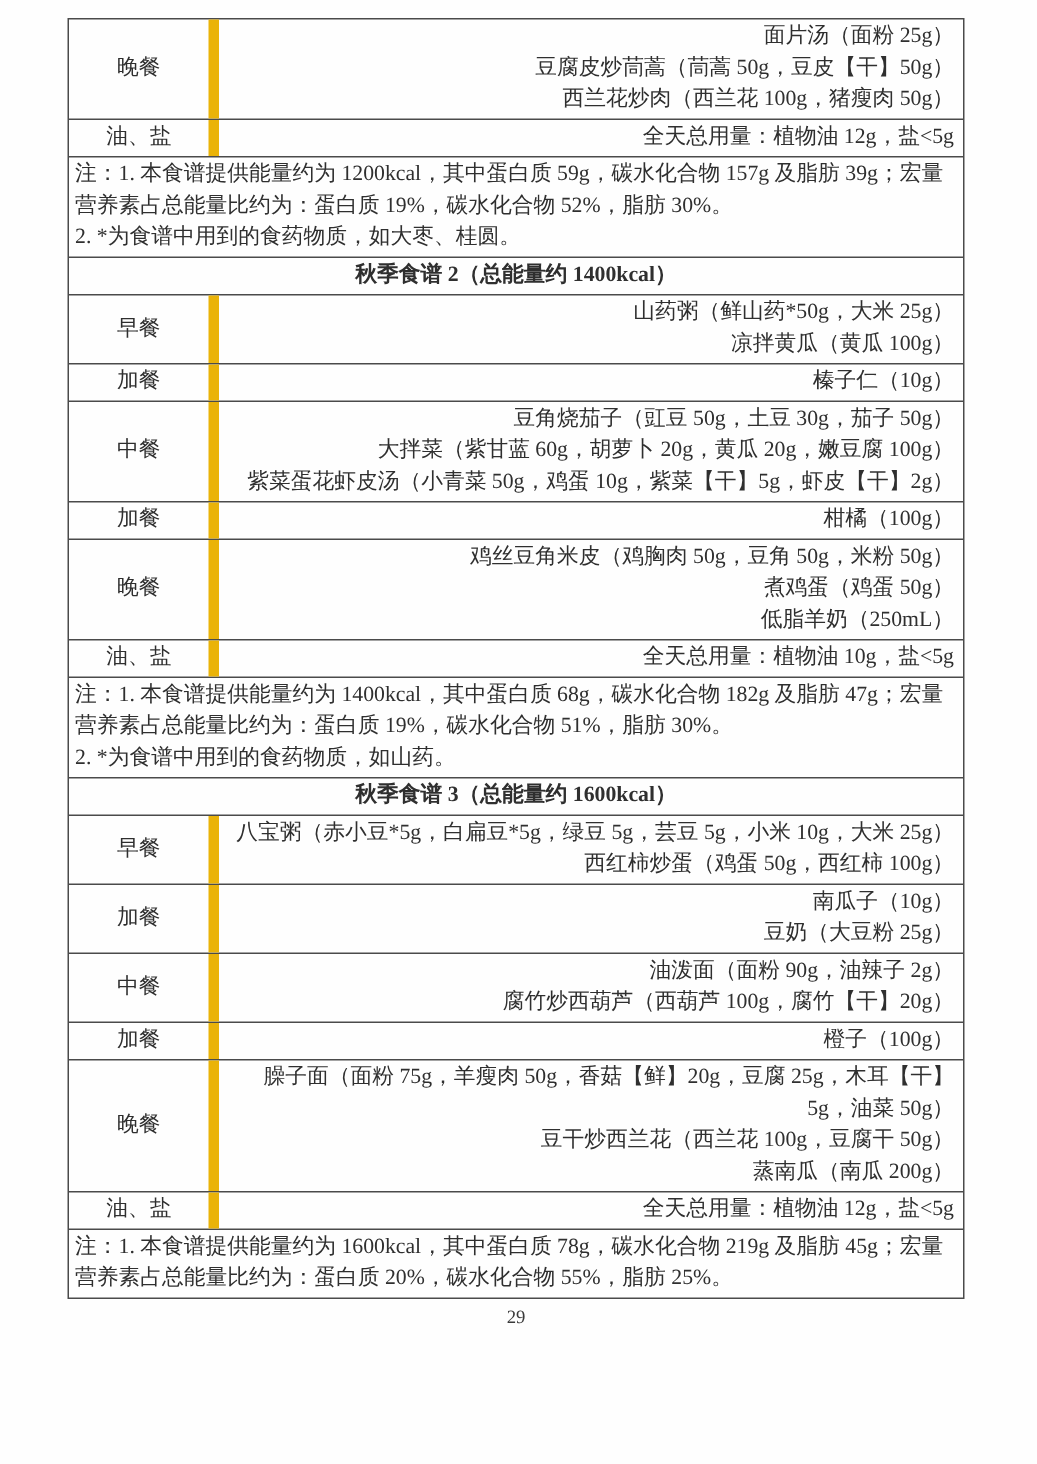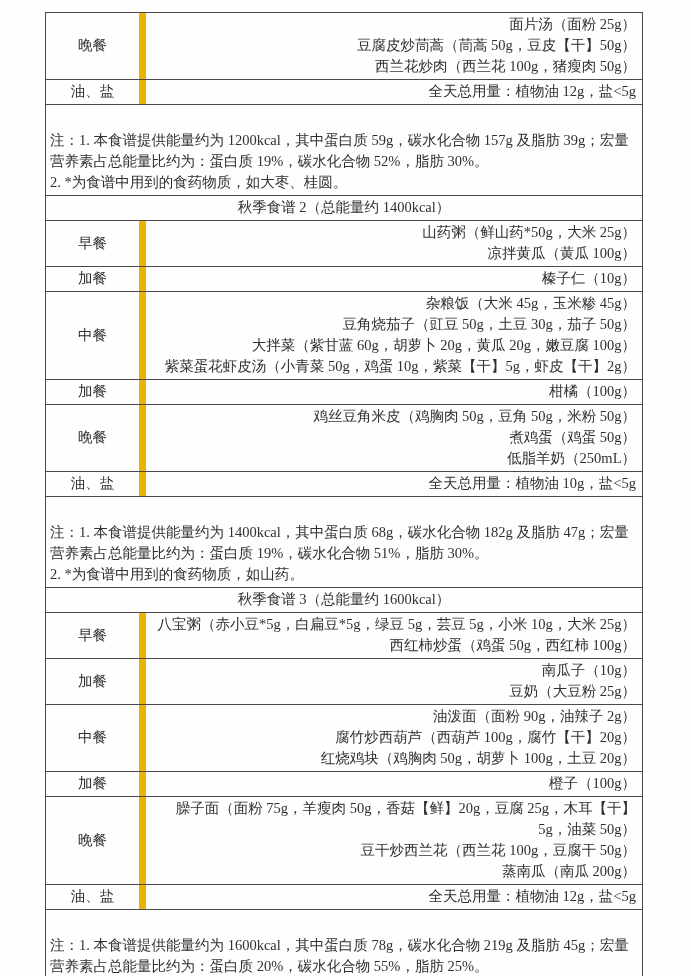--- a/index.html
+++ b/index.html
@@ -26,21 +26,21 @@
   .row {
     display: flex;
     border-top: 1px solid #4a4a4a;
   }
   .row:first-child {
     border-top: none;
   }
   .header-cell {
     flex: 1;
     text-align: center;
-    font-weight: normal;
+    font-weight: bold;
     padding: 1px 4px 2px;
   }
   .label-cell {
     flex: 0 0 100px;
     width: 100px;
     box-sizing: border-box;
     border-right: 7px solid #eab308;
     display: flex;
     align-items: center;
     justify-content: center;
@@ -50,21 +50,20 @@
   .content-cell {
     flex: 1;
     min-width: 0;
     padding: 1px 6px 2px 8px;
     text-align: right;
   }
   .note-cell {
     flex: 1;
     min-width: 0;
     padding: 1px 6px 2px 4px;
-    margin-top: 24px;
   }
   .line {
     display: block;
   }
   .page-number {
     text-align: center;
     margin-top: 2px;
     font-size: 12.5px;
     color: #3a3a3a;
   }
@@ -106,21 +105,20 @@
       </div>
       <div class="row">
         <div class="label-cell">加餐</div>
         <div class="content-cell">
           <div class="line">榛子仁（10g）</div>
         </div>
       </div>
       <div class="row">
         <div class="label-cell">中餐</div>
         <div class="content-cell">
-          <div class="line">杂粮饭（大米 45g，玉米糁 45g）</div>
           <div class="line">豆角烧茄子（豇豆 50g，土豆 30g，茄子 50g）</div>
           <div class="line">大拌菜（紫甘蓝 60g，胡萝卜 20g，黄瓜 20g，嫩豆腐 100g）</div>
           <div class="line">紫菜蛋花虾皮汤（小青菜 50g，鸡蛋 10g，紫菜【干】5g，虾皮【干】2g）</div>
         </div>
       </div>
       <div class="row">
         <div class="label-cell">加餐</div>
         <div class="content-cell">
           <div class="line">柑橘（100g）</div>
         </div>
@@ -160,21 +158,20 @@
         <div class="content-cell">
           <div class="line">南瓜子（10g）</div>
           <div class="line">豆奶（大豆粉 25g）</div>
         </div>
       </div>
       <div class="row">
         <div class="label-cell">中餐</div>
         <div class="content-cell">
           <div class="line">油泼面（面粉 90g，油辣子 2g）</div>
           <div class="line">腐竹炒西葫芦（西葫芦 100g，腐竹【干】20g）</div>
-          <div class="line">红烧鸡块（鸡胸肉 50g，胡萝卜 100g，土豆 20g）</div>
         </div>
       </div>
       <div class="row">
         <div class="label-cell">加餐</div>
         <div class="content-cell">
           <div class="line">橙子（100g）</div>
         </div>
       </div>
       <div class="row">
         <div class="label-cell">晚餐</div>

